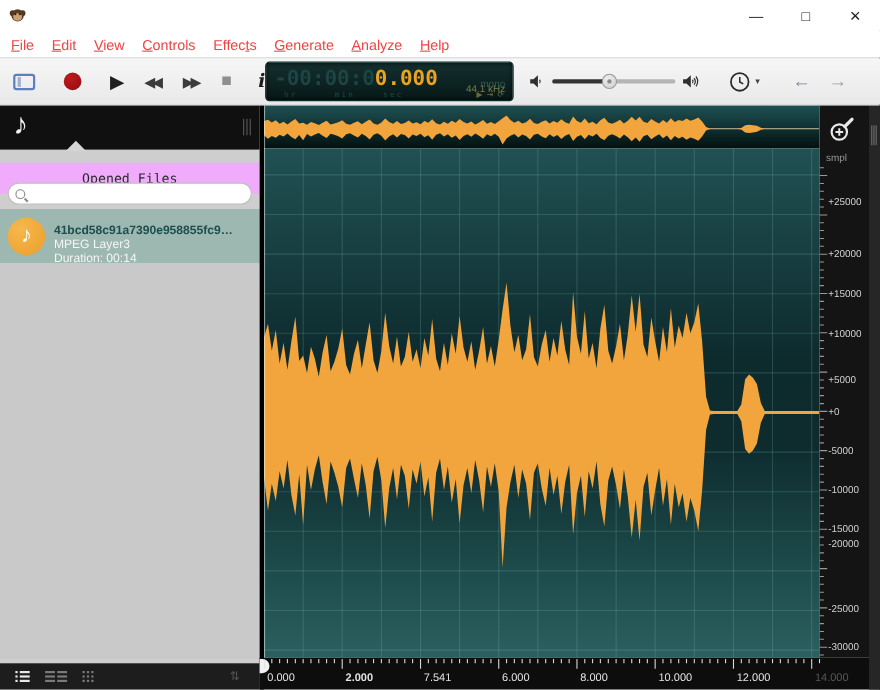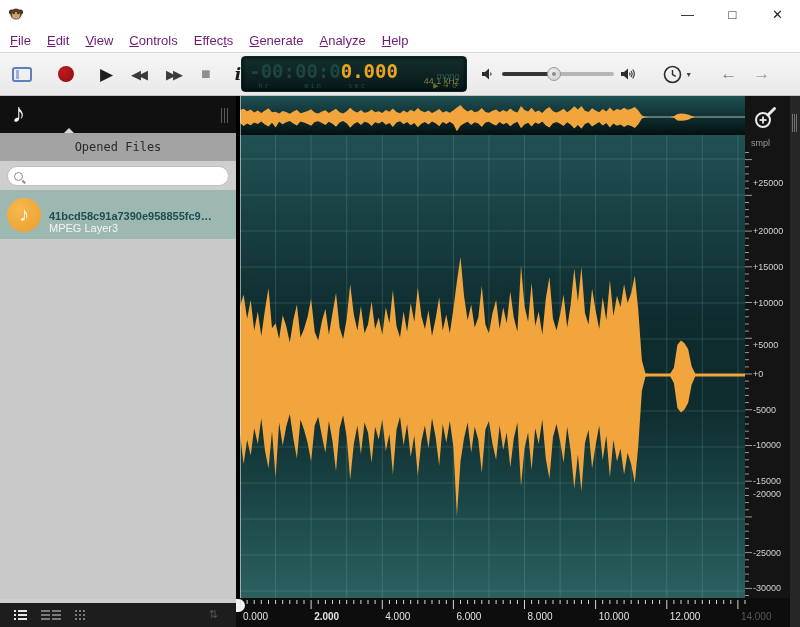--- a/index.html
+++ b/index.html
@@ -8,21 +8,21 @@
 
   
   #titlebar { position:absolute; left:0; top:0; width:800px; height:28px; background:#fff; display:flex; align-items:center; }
   #app-icon { margin-left:8px; width:16px; height:16px; }
   #title-text { margin-left:8px; font-size:12px; color:#1a1a1a; }
   #win-controls { position:absolute; right:0; top:0; height:28px; display:flex; }
   .win-btn { width:45px; height:28px; display:flex; align-items:center; justify-content:center; font-size:13px; color:#222; }
 
   
   #menubar { position:absolute; left:0; top:28px; width:800px; height:24px; background:#fff; display:flex; align-items:center; padding-left:2px; }
-  .menu-item { padding:3px 8px; font-size:13px; color:#701a75; }
+  .menu-item { padding:3px 8px; font-size:13px; color:#ef4444; }
   .menu-item .mn { text-decoration:underline; }
 
   
   #toolbar { position:absolute; left:0; top:52px; width:800px; height:44px;
     background:linear-gradient(#f6f6f6,#e9e9e9); border-top:1px solid #d8d8d8; border-bottom:1px solid #c4c4c4;
     display:flex; align-items:center; }
   .tbtn { display:flex; align-items:center; justify-content:center; }
   #panel-toggle { margin-left:12px; width:20px; height:15px; border:2px solid #5b7fc0; border-radius:3px; position:relative; }
   #panel-toggle::after { content:""; position:absolute; left:2px; top:1px; bottom:1px; width:3px; background:#5b7fc0; opacity:.55; }
   #record-btn { margin-left:26px; width:16px; height:16px; border-radius:50%; background:radial-gradient(circle at 35% 30%, #c2191d, #8c0d10); }
@@ -58,21 +58,21 @@
   #nav-fwd { margin-left:16px; font-size:17px; color:#9aa0a8; }
 
   
   #sidebar { position:absolute; left:0; top:96px; width:236px; height:531px; background:#cecece; }
   #sb-tabbar { position:absolute; left:0; top:0; width:236px; height:40px; background:#101010; }
   #sb-note { position:absolute; left:12px; top:2px; font-size:27px; color:#f2f2f2; }
   #sb-grip { position:absolute; right:8px; top:12px; display:flex; gap:2px; }
   .grip-line { width:1px; height:15px; background:#5a5a5a; }
   #sb-tab-arrow { position:absolute; left:60px; top:32px; width:0; height:0;
     border-left:9px solid transparent; border-right:9px solid transparent; border-bottom:9px solid #d6d6d6; }
-  #sb-panel-head { position:absolute; left:0; top:37px; width:236px; height:28px; background:#a3a3a3;
+  #sb-panel-head { position:absolute; left:0; top:52px; width:236px; height:28px; background:#f0abfc;
     display:flex; align-items:center; justify-content:center;
     font-family:"DejaVu Sans Mono",monospace; font-size:12px; color:#2b2b2b; }
   #sb-search { position:absolute; left:7px; top:70px; width:222px; height:20px; background:#fff; border-radius:10px;
     border:1px solid #c0c0c0; display:flex; align-items:center; }
   #sb-search-icon { margin-left:6px; width:9px; height:9px; border:1.5px solid #8a8a8a; border-radius:50%; position:relative; }
   #sb-search-icon::after { content:""; position:absolute; left:7px; top:8px; width:4px; height:1.5px; background:#8a8a8a; transform:rotate(45deg); }
   #sb-search-input { border:none; outline:none; background:transparent; flex:1; font-size:11px; margin-left:5px; color:#333; }
   #file-list { position:absolute; left:0; top:94px; width:236px; height:409px; background:#c9c9c9; }
   .file-item { position:relative; width:236px; height:49px; background:#9db7b1; display:flex; align-items:center; }
   .file-icon { margin-left:7px; width:34px; height:34px; border-radius:50%;
@@ -211,20 +211,21 @@
     <div id="sb-search">
       <div id="sb-search-icon"></div>
       <input id="sb-search-input" placeholder="" style="">
     </div>
     <div id="file-list">
       <div class="file-item">
         <div class="file-icon">♪</div>
         <div class="file-meta">
           <div class="file-name">41bcd58c91a7390e958855fc9…</div>
           <div class="file-format">MPEG Layer3</div>
+          <div class="file-duration">Duration: 00:14</div>
         </div>
       </div>
     </div>
     <div id="sb-bottombar">
       <div class="sb-view-icon icon-active">
         <div class="vrow">
             <div class="vdot"></div>
             <div class="vline"></div>
           </div>
         <div class="vrow">
@@ -383,21 +384,21 @@
           <line x1="462.3" y1="0" x2="462.3" y2="4" stroke="#d8d8d8" stroke-width="1"></line>
           <line x1="469.4" y1="0" x2="469.4" y2="4" stroke="#d8d8d8" stroke-width="1"></line>
           <line x1="476.5" y1="0" x2="476.5" y2="4" stroke="#d8d8d8" stroke-width="1"></line>
           <line x1="483.7" y1="0" x2="483.7" y2="4" stroke="#d8d8d8" stroke-width="1"></line>
           <line x1="490.8" y1="0" x2="490.8" y2="4" stroke="#d8d8d8" stroke-width="1"></line>
           <line x1="497.9" y1="0" x2="497.9" y2="9" stroke="#d8d8d8" stroke-width="1"></line>
           <line x1="505.0" y1="0" x2="505.0" y2="4" stroke="#d8d8d8" stroke-width="1"></line>
         </svg></div>
   <span class="x-label" style="left: 7px;">0.000</span>
       <span class="x-label" style="left: 78.1268px; font-weight: bold;">2.000</span>
-      <span class="x-label" style="left: 149.254px;">4.000</span>
+      <span class="x-label" style="left: 149.254px;">7.541</span>
       <span class="x-label" style="left: 220.38px;">6.000</span>
       <span class="x-label" style="left: 291.507px;">8.000</span>
       <span class="x-label" style="left: 362.634px;">10.000</span>
       <span class="x-label" style="left: 433.761px;">12.000</span>
       <span class="x-label x-label-dim" style="left: 504.887px;">14.000</span>
     </div>
 
   <div id="right-axis">
     <svg id="zoom-icon" width="26" height="26" viewBox="0 0 26 26">
       <circle cx="10" cy="15" r="7" fill="none" stroke="#e9e9e9" stroke-width="2"></circle>

